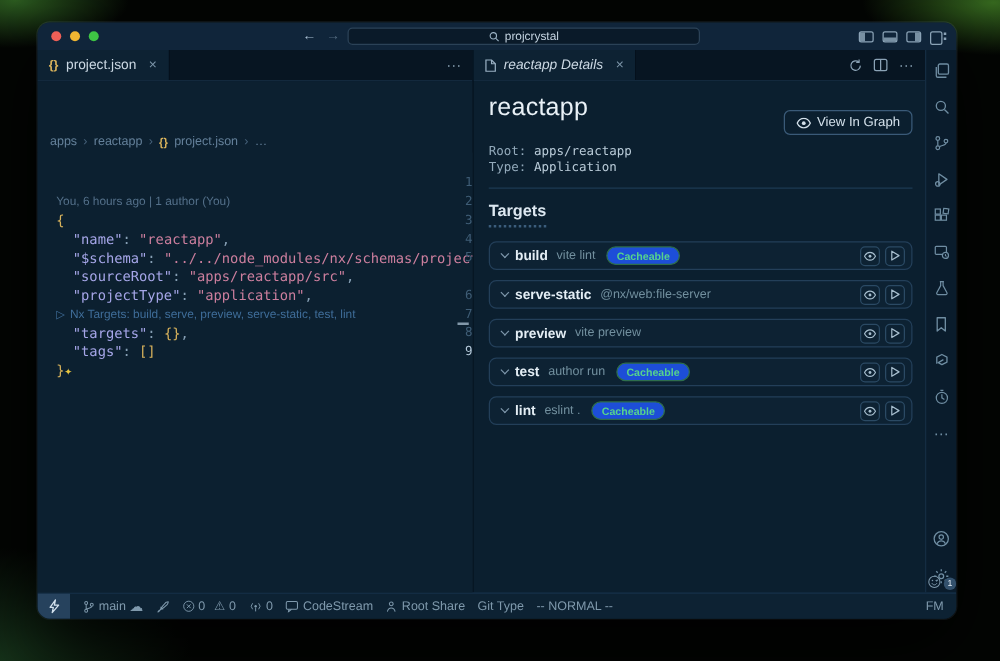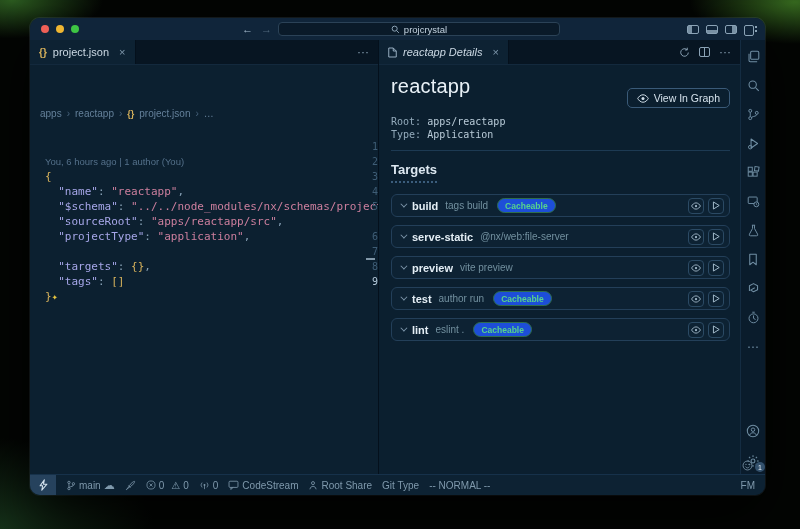--- a/index.html
+++ b/index.html
@@ -178,21 +178,21 @@
         <span>…</span>
       </div>
       <div class="code">
         <div id="code-lines">
             <div class="code-row"><span class="ln"></span><span class="row-content lens-author"><span>You, 6 hours ago | 1 author (You)</span></span></div>
             <div class="code-row"><span class="ln">1</span><span class="row-content"><span class="tk-br">{</span></span></div>
             <div class="code-row"><span class="ln">2</span><span class="row-content"><span class="tk-pun">  </span><span class="tk-key">"name"</span><span class="tk-pun">: </span><span class="tk-str">"reactapp"</span><span class="tk-pun">,</span></span></div>
             <div class="code-row"><span class="ln">3</span><span class="row-content"><span class="tk-pun">  </span><span class="tk-key">"$schema"</span><span class="tk-pun">: </span><span class="tk-str">"../../node_modules/nx/schemas/project-s</span></span></div>
             <div class="code-row"><span class="ln">4</span><span class="row-content"><span class="tk-pun">  </span><span class="tk-key">"sourceRoot"</span><span class="tk-pun">: </span><span class="tk-str">"apps/reactapp/src"</span><span class="tk-pun">,</span></span></div>
             <div class="code-row"><span class="ln">5</span><span class="row-content"><span class="tk-pun">  </span><span class="tk-key">"projectType"</span><span class="tk-pun">: </span><span class="tk-str">"application"</span><span class="tk-pun">,</span></span></div>
-            <div class="code-row"><span class="ln"></span></div>
+            <div class="code-row"><span class="ln"></span><span class="row-content lens-nx"><span class="lens-play">▷</span><span>Nx Targets: build, serve, preview, serve-static, test, lint</span></span></div>
             <div class="code-row"><span class="ln">6</span><span class="row-content"><span class="tk-pun">  </span><span class="tk-key">"targets"</span><span class="tk-pun">: </span><span class="tk-br">{}</span><span class="tk-pun">,</span></span></div>
             <div class="code-row"><span class="ln">7</span><span class="row-content"><span class="tk-pun">  </span><span class="tk-key">"tags"</span><span class="tk-pun">: </span><span class="tk-br">[]</span></span></div>
             <div class="code-row"><span class="ln">8</span><span class="row-content"><span class="tk-br">}</span><span class="tk-spark">✦</span></span></div>
             <div class="code-row"><span class="ln active">9</span><span class="row-content"></span></div>
           </div>
         <div class="ovr-marker"></div>
       </div>
     </div>
 
     <div class="vdiv"></div>
@@ -235,21 +235,21 @@
         <div class="meta">
           <div><span class="k">Root:</span> <span class="v">apps/reactapp</span></div>
           <div><span class="k">Type:</span> <span class="v">Application</span></div>
         </div>
         <hr class="hr">
         <div><span class="targets-h">Targets</span></div>
         <div id="target-list">
             <div class="trow">
               <span class="chev"></span>
               <span class="tname">build</span>
-              <span class="tcmd">tags build</span>
+              <span class="tcmd">vite lint</span>
               <span class="badge">Cacheable</span>
               <span class="sp"></span>
               <button class="ibtn">
                 <svg width="10" height="8" viewBox="0 0 16 12">
                   <path d="M8 1C4.6 1 2 4 1 6c1 2 3.6 5 7 5s6-3 7-5c-1-2-3.6-5-7-5z" fill="none" stroke="currentColor" stroke-width="1.4"></path>
                   <circle cx="8" cy="6" r="1.8" fill="currentColor"></circle>
                 </svg>
               </button>
               <button class="ibtn">
                 <svg width="8" height="9" viewBox="0 0 12 14">

